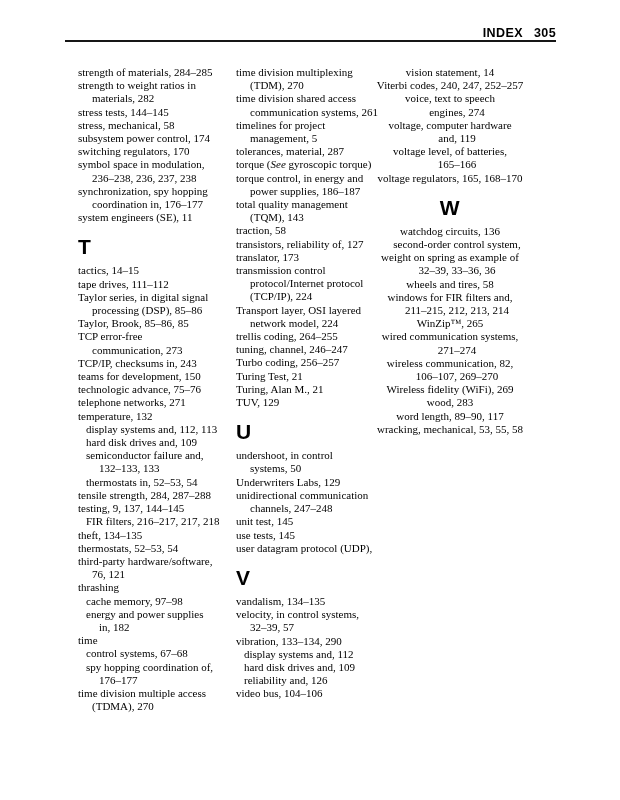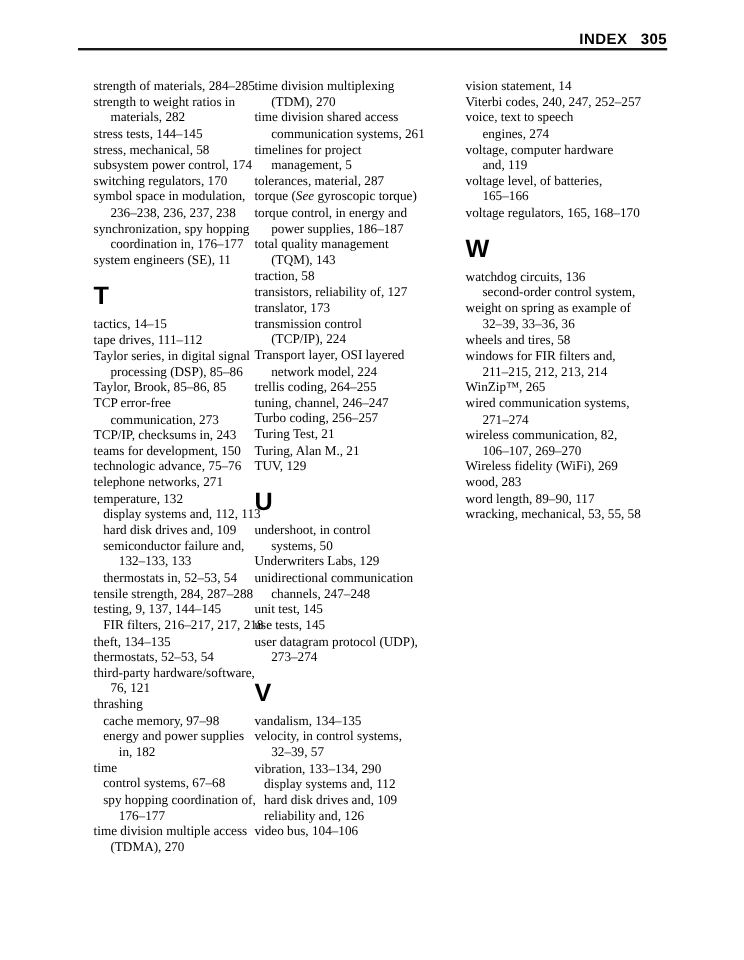--- a/index.html
+++ b/index.html
@@ -14,22 +14,22 @@
   }
   .running-head .pagenum { margin-left:11px; }
   .head-rule {
     position:absolute; top:40px; left:65px; width:491px; height:2px;
     background:#161616;
   }
   .col {
     position:absolute; top:66px; font-size:11px; line-height:13.2px;
   }
   .col-1 { left:78px;  width:150px; }
-  .col-2 { left:212px; width:158px; }
-  .col-3 { left:388px; width:172px; }
+  .col-2 { left:236px; width:158px; }
+  .col-3 { left:364px; width:172px;text-align:center; }
   .line { white-space:nowrap; }
   .ind-main    { padding-left:0; }
   .ind-cont    { padding-left:14px; }
   .ind-sub     { padding-left:8px; }
   .ind-subcont { padding-left:21px; }
   .seg-bold   { font-weight:normal; }
   .seg-italic { font-style:italic; }
   .section-heading {
     font-family:"Liberation Sans", sans-serif; font-weight:bold;
     font-size:21px; line-height:22px; margin-top:12px; margin-bottom:6px;
@@ -103,39 +103,39 @@
       <div class="line ind-main"><span>tolerances, material, 287</span></div>
       <div class="line ind-main"><span>torque (</span><span class="seg-italic">See</span><span> gyroscopic torque)</span></div>
       <div class="line ind-main"><span>torque control, in energy and</span></div>
       <div class="line ind-cont"><span>power supplies, 186–187</span></div>
       <div class="line ind-main"><span>total quality management</span></div>
       <div class="line ind-cont"><span>(TQM), 143</span></div>
       <div class="line ind-main"><span>traction, 58</span></div>
       <div class="line ind-main"><span>transistors, reliability of, 127</span></div>
       <div class="line ind-main"><span>translator, 173</span></div>
       <div class="line ind-main"><span>transmission control</span></div>
+      <div class="line ind-cont"><span>protocol/Internet protocol</span></div>
       <div class="line ind-cont"><span>(TCP/IP), 224</span></div>
       <div class="line ind-main"><span>Transport layer, OSI layered</span></div>
       <div class="line ind-cont"><span>network model, 224</span></div>
       <div class="line ind-main"><span>trellis coding, 264–255</span></div>
       <div class="line ind-main"><span>tuning, channel, 246–247</span></div>
       <div class="line ind-main"><span>Turbo coding, 256–257</span></div>
       <div class="line ind-main"><span>Turing Test, 21</span></div>
       <div class="line ind-main"><span>Turing, Alan M., 21</span></div>
       <div class="line ind-main"><span>TUV, 129</span></div>
       <div class="section-heading">U</div>
       <div class="line ind-main"><span>undershoot, in control</span></div>
       <div class="line ind-cont"><span>systems, 50</span></div>
       <div class="line ind-main"><span>Underwriters Labs, 129</span></div>
       <div class="line ind-main"><span>unidirectional communication</span></div>
       <div class="line ind-cont"><span>channels, 247–248</span></div>
       <div class="line ind-main"><span>unit test, 145</span></div>
       <div class="line ind-main"><span>use tests, 145</span></div>
       <div class="line ind-main"><span>user datagram protocol (UDP),</span></div>
-      <div class="line ind-cont"><span>273–274</span></div>
       <div class="section-heading">V</div>
       <div class="line ind-main"><span>vandalism, 134–135</span></div>
       <div class="line ind-main"><span>velocity, in control systems,</span></div>
       <div class="line ind-cont"><span>32–39, 57</span></div>
       <div class="line ind-main"><span>vibration, 133–134, 290</span></div>
       <div class="line ind-sub"><span>display systems and, 112</span></div>
       <div class="line ind-sub"><span>hard disk drives and, 109</span></div>
       <div class="line ind-sub"><span>reliability and, 126</span></div>
       <div class="line ind-main"><span>video bus, 104–106</span></div>
     </div>

